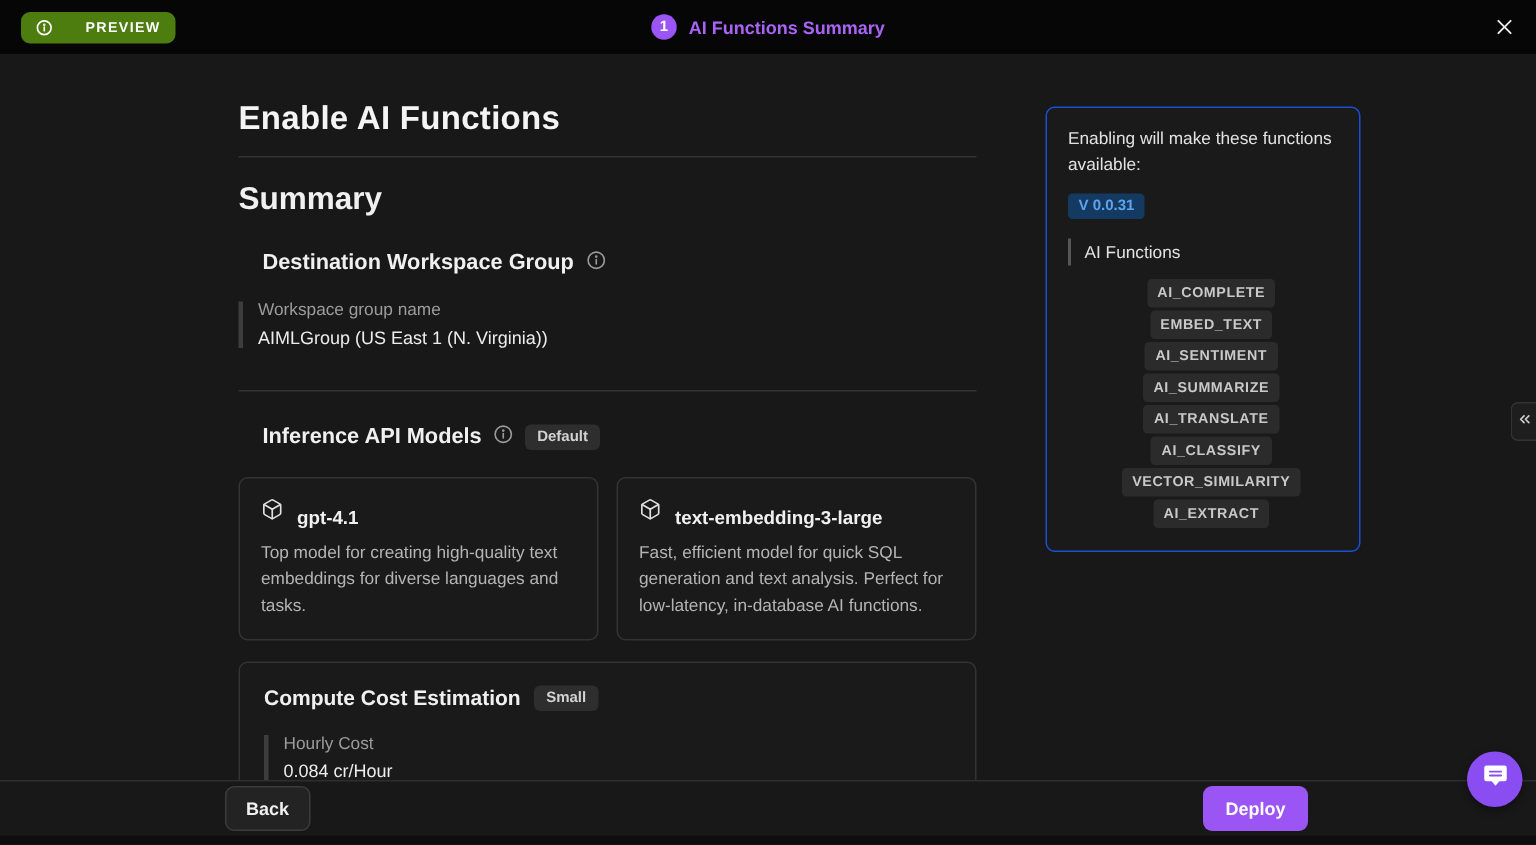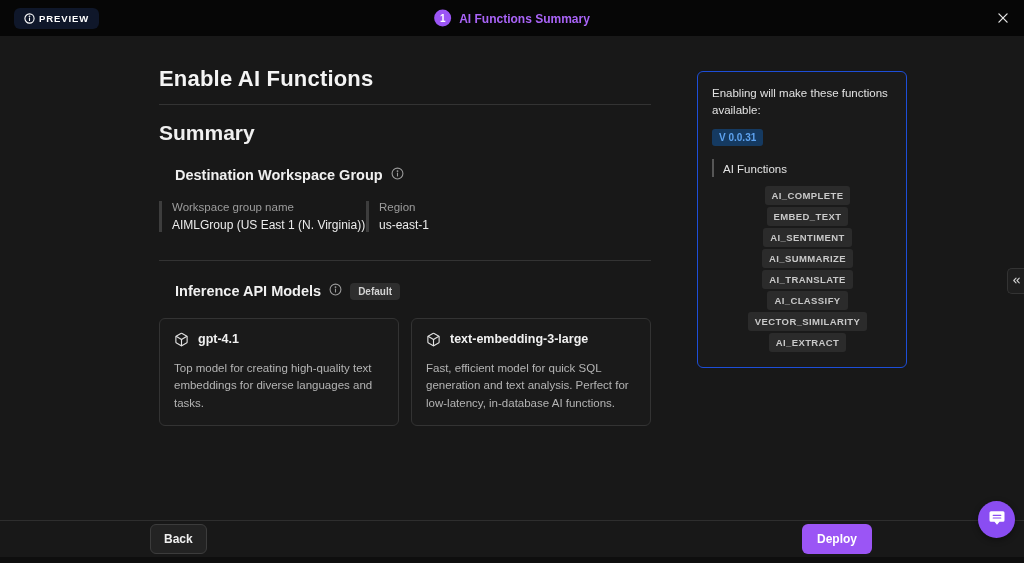--- a/index.html
+++ b/index.html
@@ -22,22 +22,22 @@
   .topbar {
     height: 36px;
     background: #060606;
     display: flex;
     align-items: center;
     justify-content: space-between;
     padding: 0 14px;
     position: relative;
   }
   .preview-badge {
-    display: flex; align-items: flex-start; gap: 4px;
-    background: #0f172a;
+    display: flex; align-items: flex-start; gap: 22px;
+    background: #4d7c0f;
     border-radius: 6px;
     padding: 5px 10px;
     font-size: 9.5px; font-weight: 700; letter-spacing: 0.9px;
     color: #ffffff;
   }
   .preview-badge svg { display: block; }
   .step-indicator {
     position: absolute; left: 50%; top: 50%;
     transform: translate(-50%, -50%);
     display: flex; align-items: center; gap: 8px;
@@ -69,21 +69,21 @@
     font-size: 10px; font-weight: 600;
     padding: 3px 8px; border-radius: 4px;
   }
   .cards-row { display: flex; gap: 12px; margin-top: 18px; }
   .model-card {
     flex: 1;
     border: 1px solid #333333; border-radius: 6px;
     background: #1a1a1a;
     padding: 13px 14px;
   }
-  .model-head { display: flex; align-items: flex-start; gap: 9px; }
+  .model-head { display: flex; align-items: flex-end; gap: 9px; }
   .model-head svg { color: #e0e0e0; }
   .model-name { font-size: 12.5px; font-weight: 700; color: #f0f0f0; }
   .model-desc { font-size: 11.5px; color: #b4b4b4; line-height: 1.5; margin-top: 9px; }
   .cost-card {
     border: 1px solid #333333; border-radius: 6px;
     background: #1a1a1a;
     margin-top: 14px;
     padding: 15px 16px 19px;
   }
   .cost-head { display: flex; align-items: center; gap: 9px; }
@@ -204,24 +204,20 @@
           <line x1="12" y1="11" x2="12" y2="16.5"></line>
           <circle cx="12" cy="7.5" r="0.7" fill="currentColor"></circle>
       </svg>
     </span>
   </div>
 
   <div class="fields-row">
     <div class="field">
       <div class="field-label">Workspace group name</div>
       <div class="field-value">AIMLGroup (US East 1 (N. Virginia))</div>
-    </div>
-    <div class="field">
-      <div class="field-label">Region</div>
-      <div class="field-value">us-east-1</div>
     </div>
   </div>
 
   <div class="divider section"></div>
 
   <div class="section-heading-row">
     <span class="section-heading">Inference API Models</span>
     <span class="info-icon">
       <svg width="13" height="13" viewBox="0 0 24 24" fill="none" stroke="currentColor" stroke-width="2" stroke-linecap="round">
         <circle cx="12" cy="12" r="10"></circle>
@@ -255,20 +251,30 @@
             <polyline points="3.27 6.96 12 12.01 20.73 6.96"></polyline>
             <line x1="12" y1="22.08" x2="12" y2="12"></line>
           </svg>
         </span>
         <span class="model-name">text-embedding-3-large</span>
       </div>
       <div class="model-desc">Fast, efficient model for quick SQL generation and text analysis. Perfect for low-latency, in-database AI functions.</div>
     </div>
   </div>
 
+  <div class="cost-card">
+    <div class="cost-head">
+      <span class="cost-title">Compute Cost Estimation</span>
+      <span class="badge">Small</span>
+    </div>
+    <div class="cost-field">
+      <div class="field-label">Hourly Cost</div>
+      <div class="field-value">0.084 cr/Hour</div>
+    </div>
+  </div>
 </div>
 
 <div class="side-panel">
   <div class="side-intro">Enabling will make these functions available:</div>
   <span class="version-badge">V 0.0.31</span>
   <div class="functions-label-row">
     <span class="functions-label">AI Functions</span>
   </div>
   <div class="function-tags">
     <span class="function-tag">AI_COMPLETE</span>

